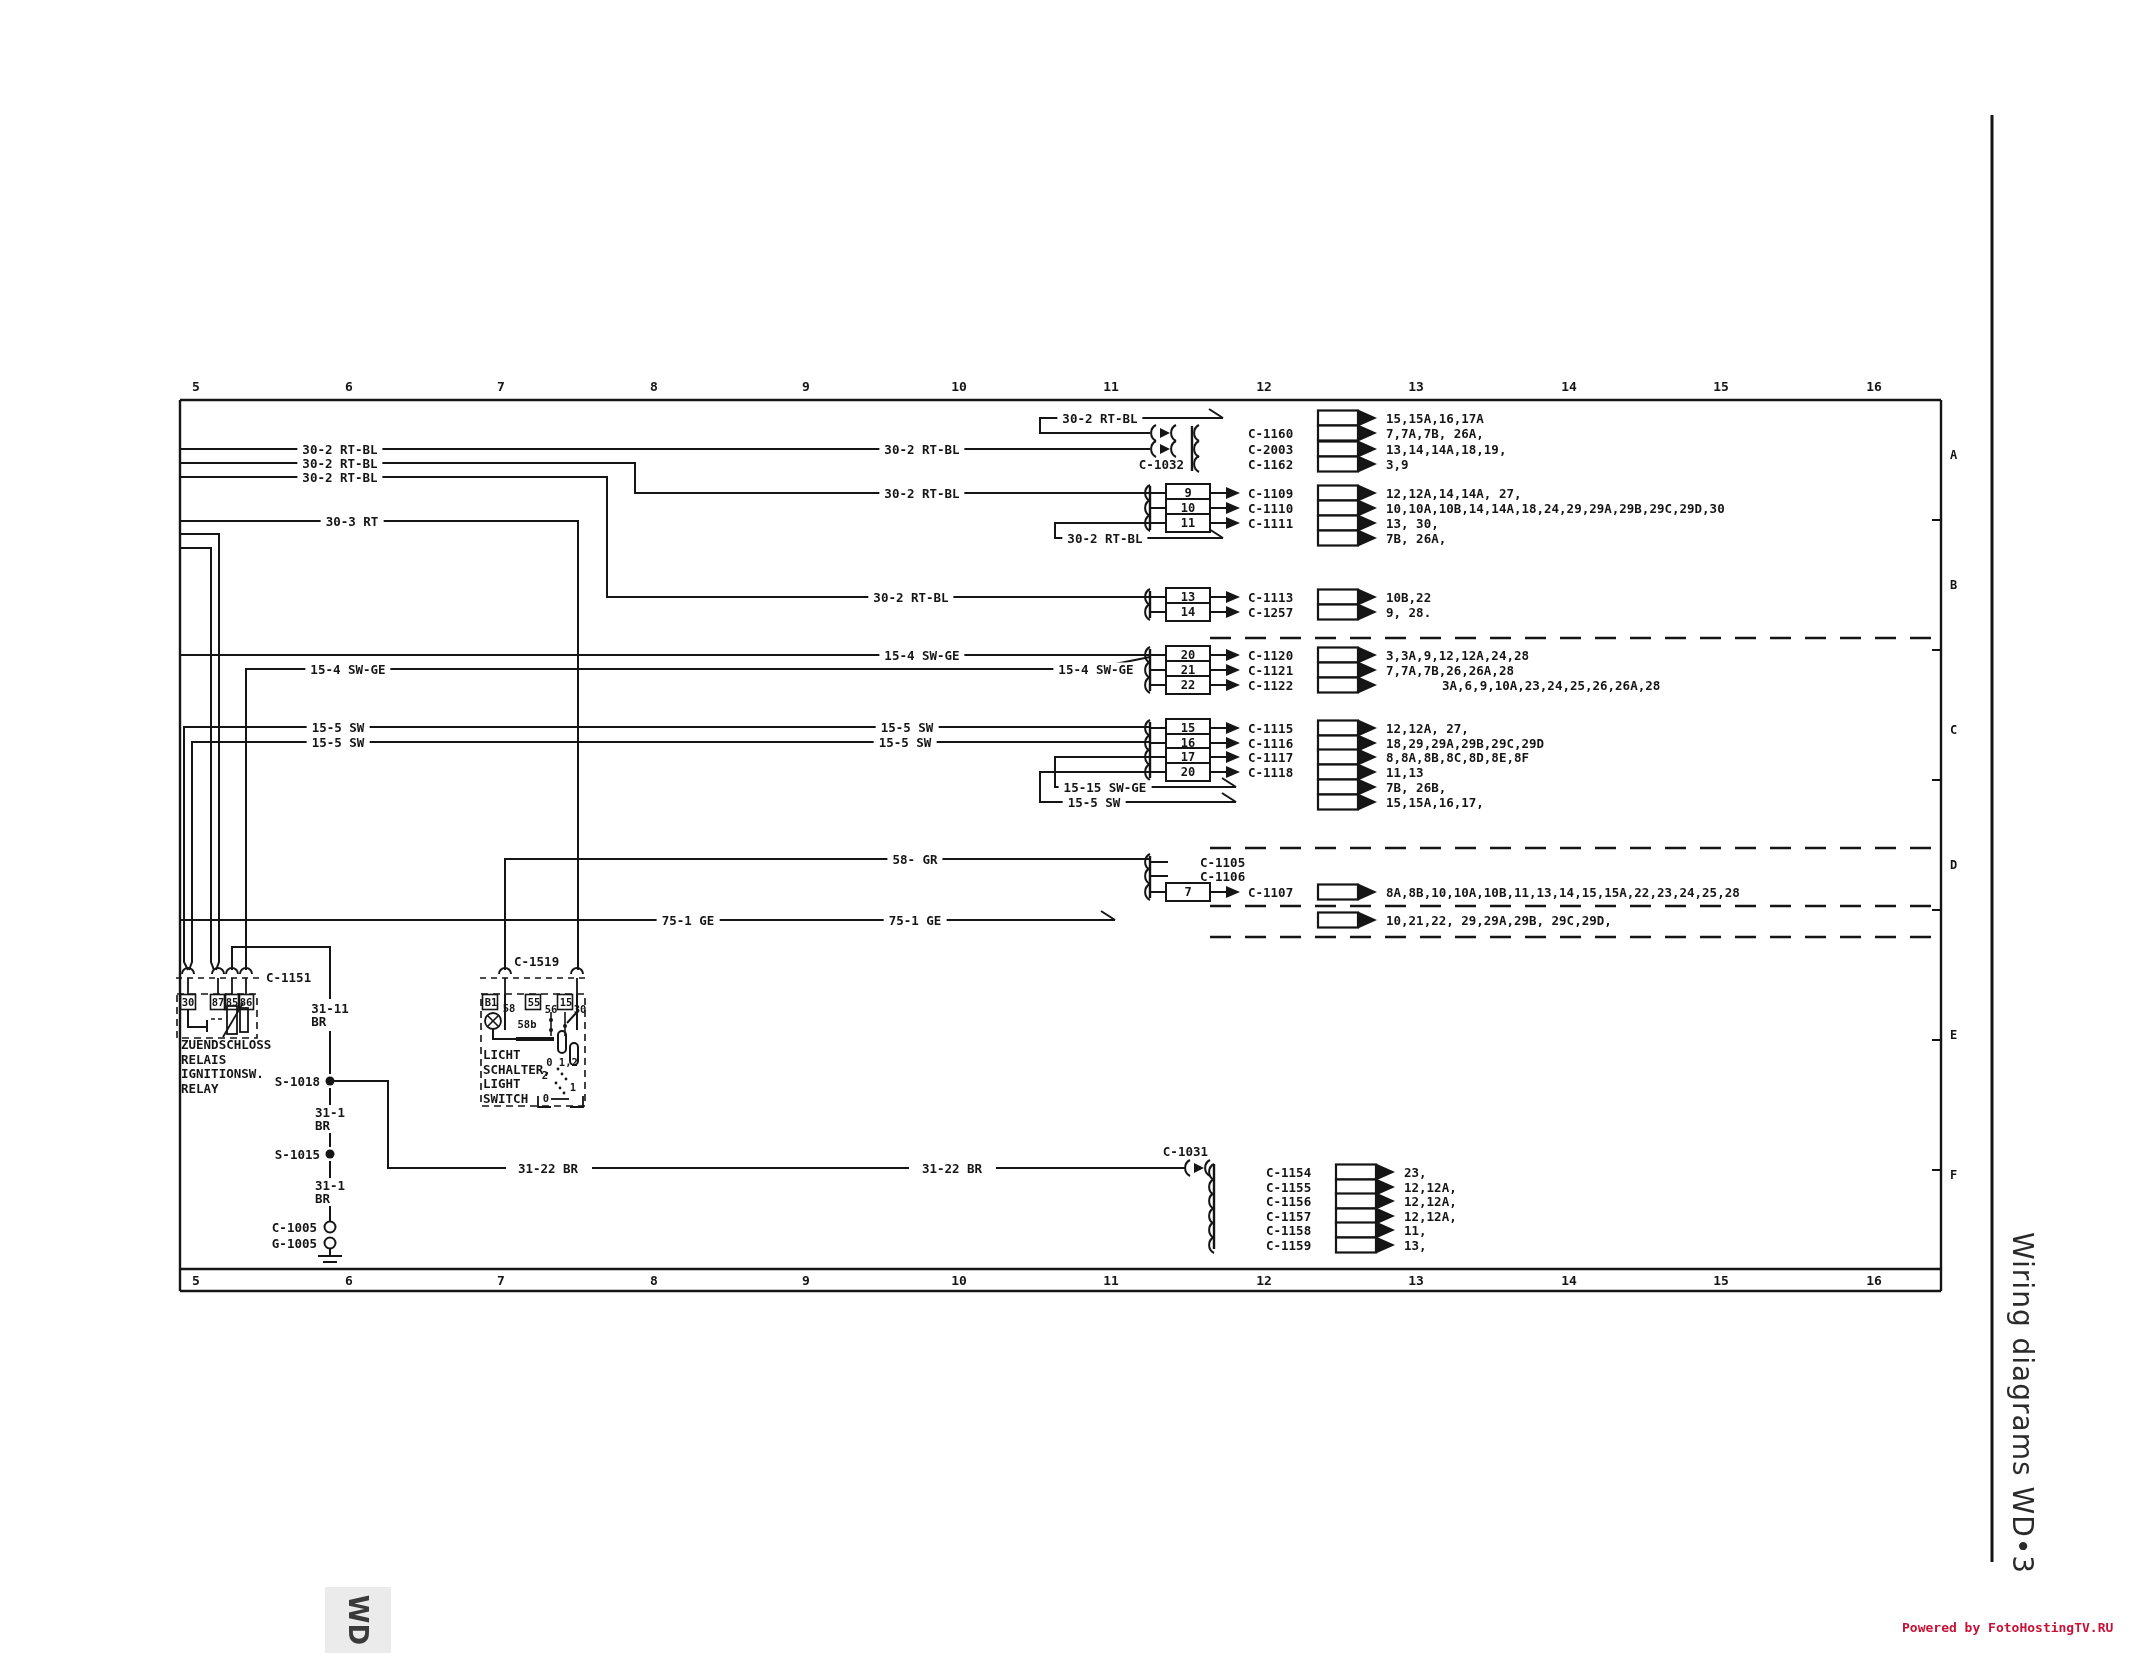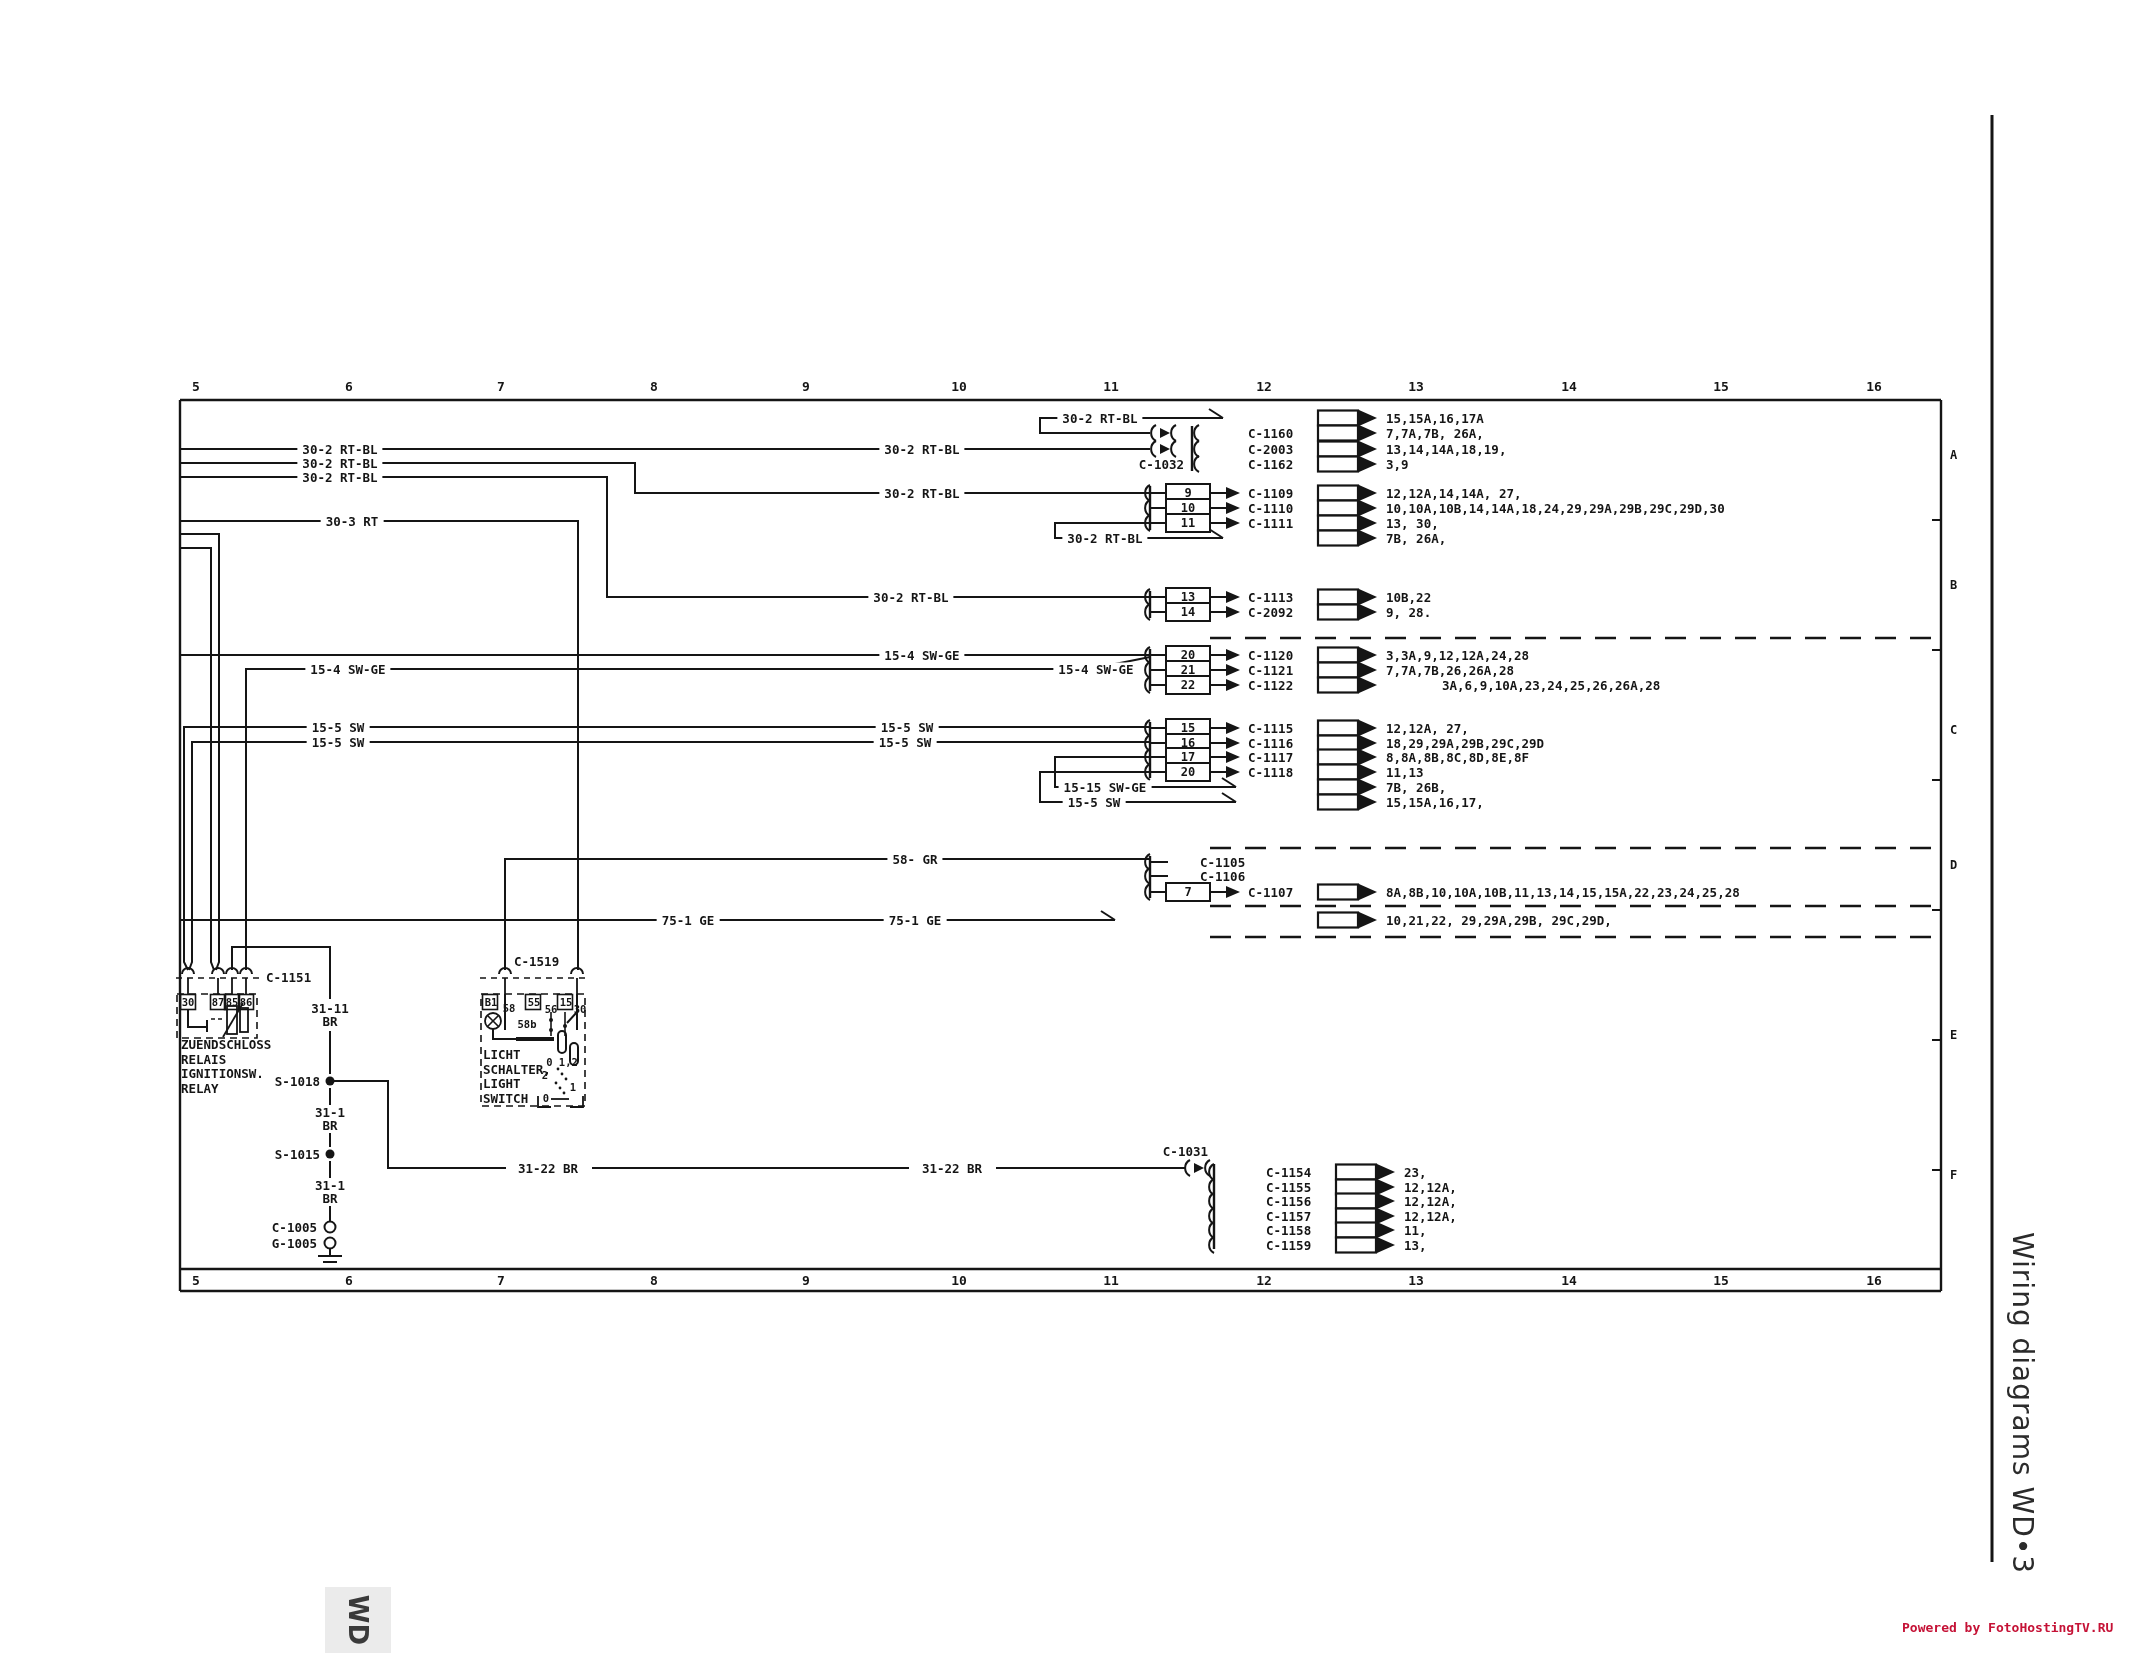--- a/index.html
+++ b/index.html
@@ -1,21 +1,21 @@
 <!DOCTYPE html>
 <html><head>
 <meta charset="utf-8">
 <style>
   html,body{margin:0;padding:0;background:#fff;}
   #page{position:relative;width:2131px;height:1653px;background:#fff;overflow:hidden;
         font-family:"DejaVu Sans Mono",monospace;}
   svg{position:absolute;left:0;top:0;}
   .lbl{position:absolute;font:bold 12.5px "DejaVu Sans Mono",monospace;color:#151515;
        white-space:pre;transform:translate(0,-50%);line-height:13px;}
-  .cx{transform:translate(-50%,-50%);background:#fff;padding:0 5px;text-align:center;}
+  .cx{transform:translate(-50%,-50%);background:#fff;padding:0 5px;text-align:left;}
   .rx{transform:translate(-100%,-50%);}
   .pn{position:absolute;font:bold 12px "DejaVu Sans Mono",monospace;color:#151515;
       transform:translate(-50%,-50%);}
   .tn{position:absolute;font:bold 10.5px "DejaVu Sans Mono",monospace;color:#151515;
       transform:translate(-50%,-50%);white-space:pre;}
   .blk{position:absolute;font:bold 12.5px "DejaVu Sans Mono",monospace;color:#151515;
       white-space:pre;line-height:14.5px;}
   .rn{position:absolute;font:bold 13px "DejaVu Sans Mono",monospace;color:#151515;
       transform:translate(-50%,-50%);}
   .rowl{position:absolute;font:bold 12px "DejaVu Sans Mono",monospace;color:#151515;
@@ -307,21 +307,21 @@
 <span class="pn" style="left:1188px;top:772px">20</span>
 <span class="pn" style="left:1188px;top:892px">7</span>
 
 <span class="lbl" style="left:1248px;top:433px">C-1160</span>
 <span class="lbl" style="left:1248px;top:449px">C-2003</span>
 <span class="lbl" style="left:1248px;top:464px">C-1162</span>
 <span class="lbl" style="left:1248px;top:493px">C-1109</span>
 <span class="lbl" style="left:1248px;top:508px">C-1110</span>
 <span class="lbl" style="left:1248px;top:523px">C-1111</span>
 <span class="lbl" style="left:1248px;top:597px">C-1113</span>
-<span class="lbl" style="left:1248px;top:612px">C-2092</span>
+<span class="lbl" style="left:1248px;top:612px">C-1257</span>
 <span class="lbl" style="left:1248px;top:655px">C-1120</span>
 <span class="lbl" style="left:1248px;top:670px">C-1121</span>
 <span class="lbl" style="left:1248px;top:685px">C-1122</span>
 <span class="lbl" style="left:1248px;top:728px">C-1115</span>
 <span class="lbl" style="left:1248px;top:743px">C-1116</span>
 <span class="lbl" style="left:1248px;top:757px">C-1117</span>
 <span class="lbl" style="left:1248px;top:772px">C-1118</span>
 <span class="lbl" style="left:1200px;top:862px">C-1105</span>
 <span class="lbl" style="left:1200px;top:876px">C-1106</span>
 <span class="lbl" style="left:1248px;top:892px">C-1107</span>

